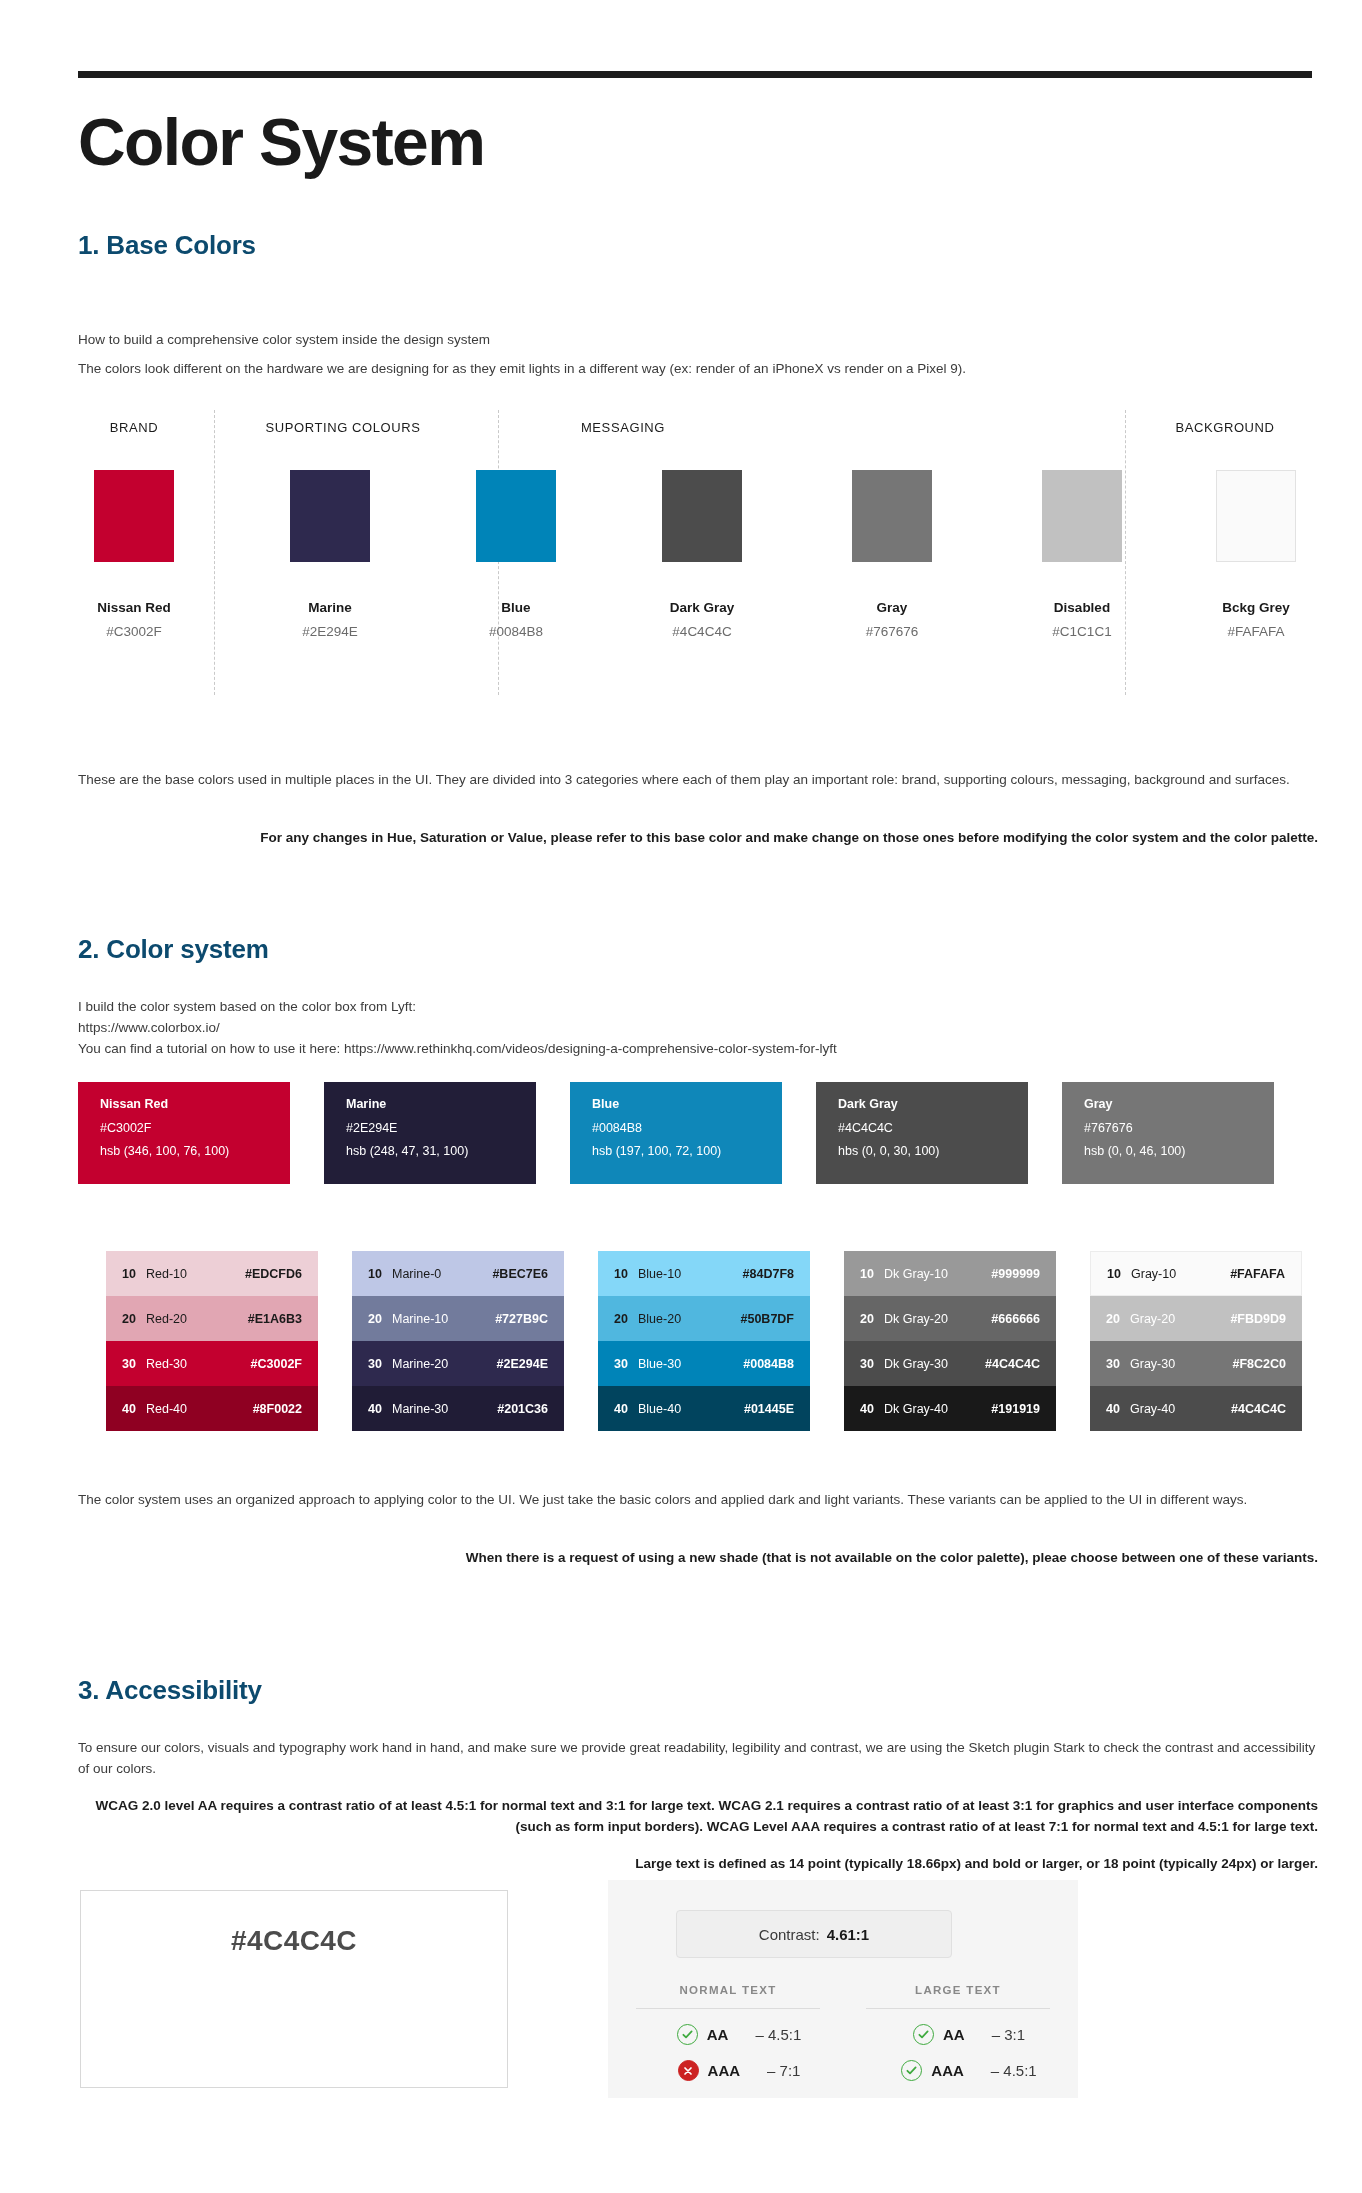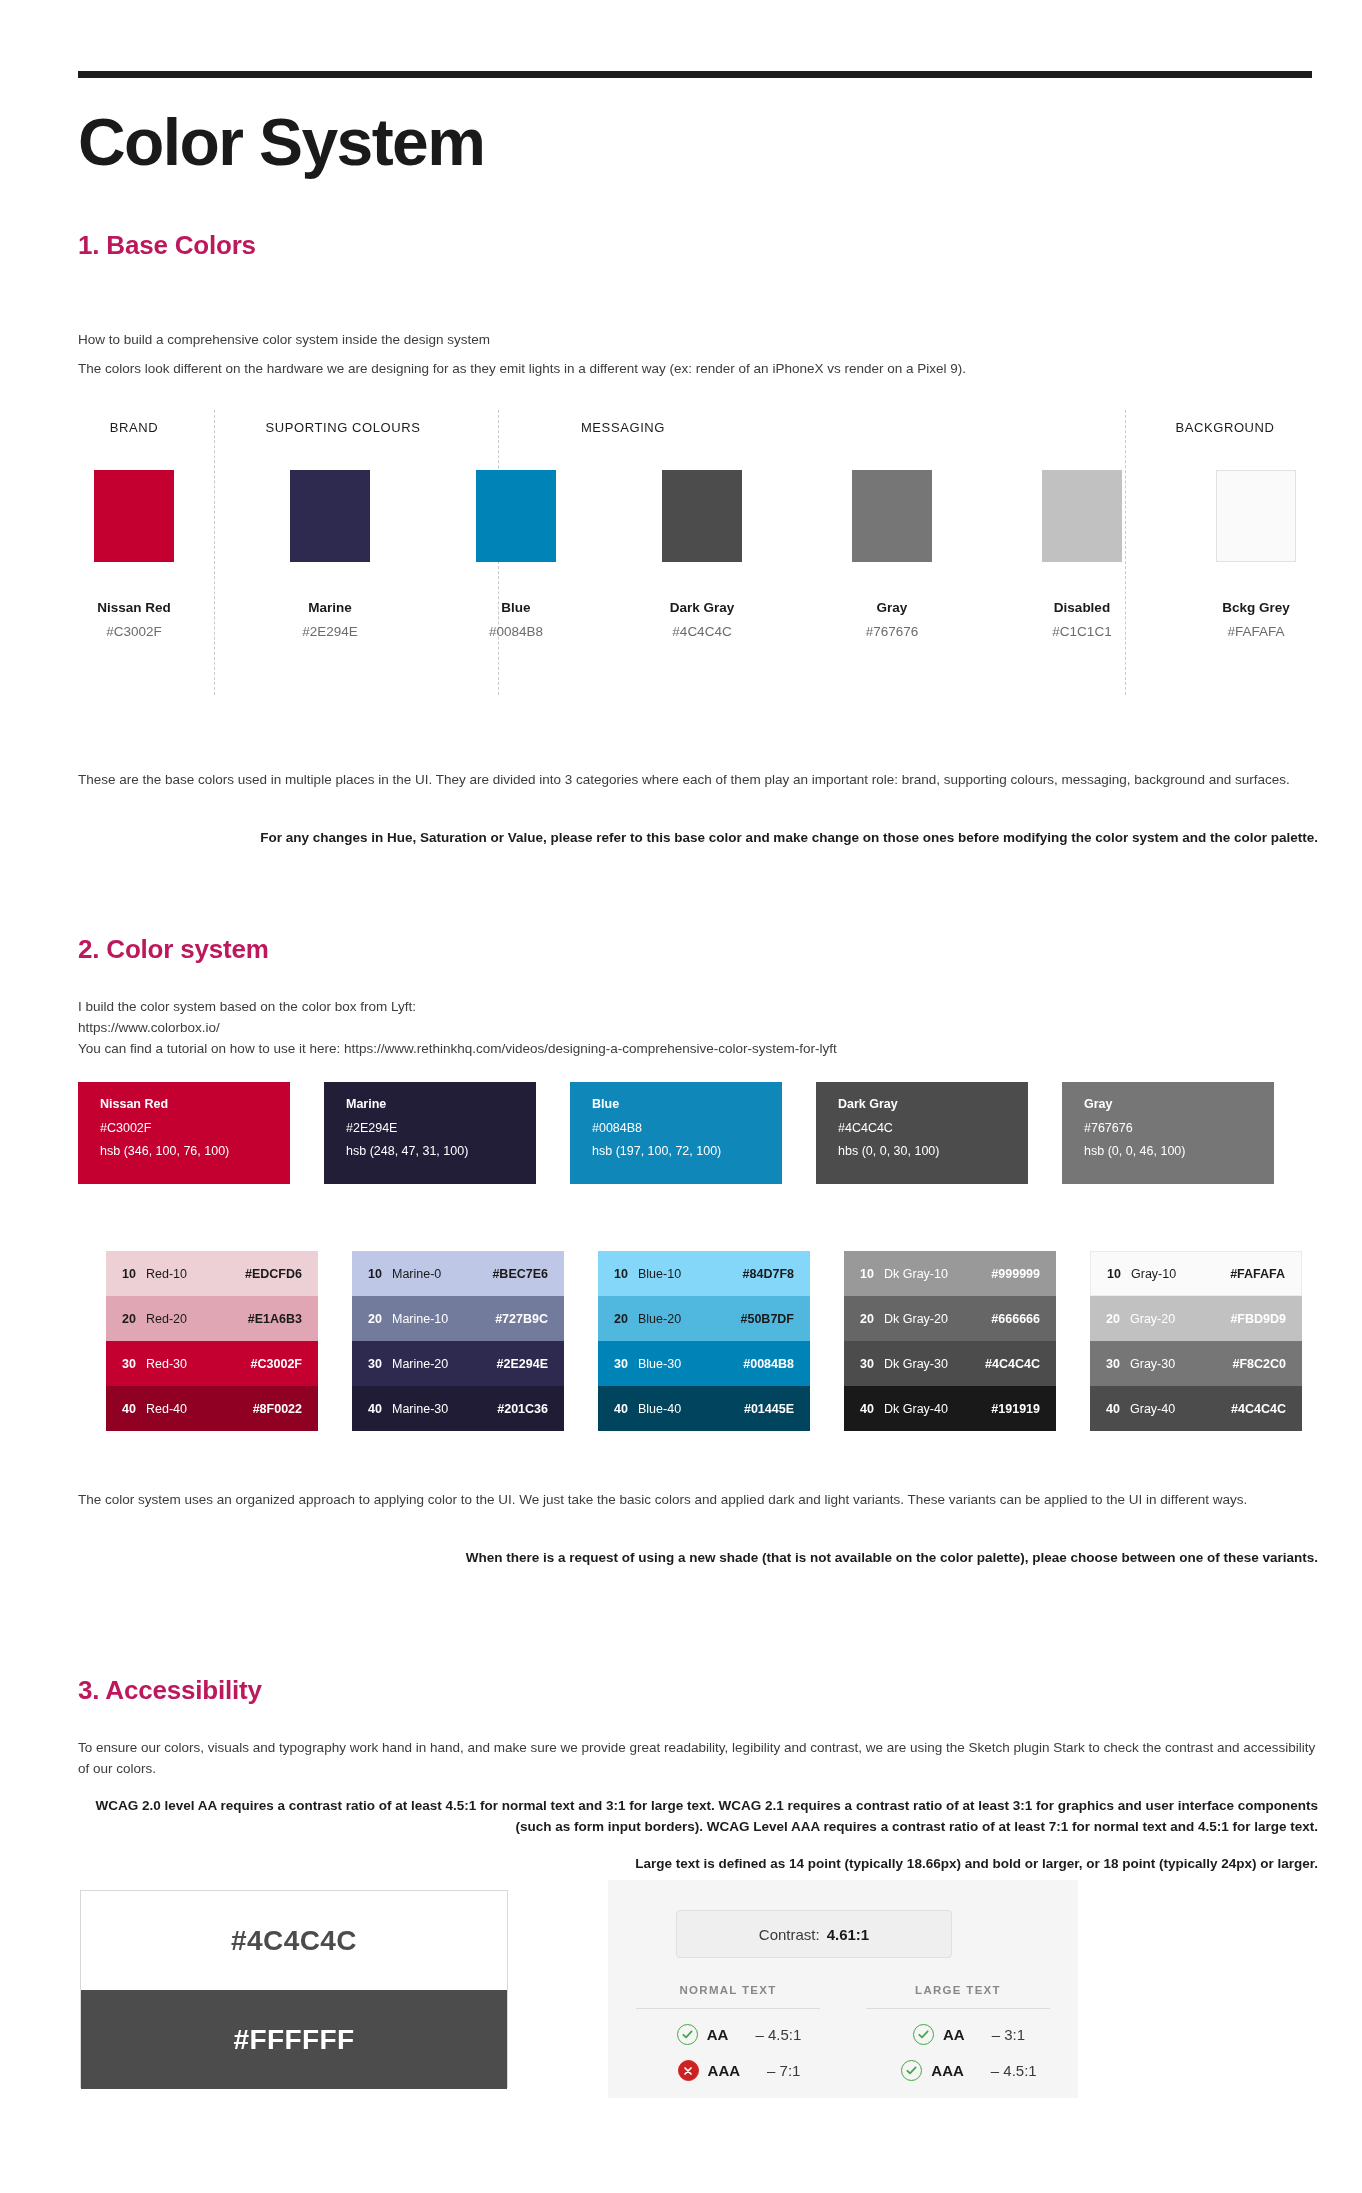--- a/index.html
+++ b/index.html
@@ -30,21 +30,21 @@
     line-height: 1.05;
   }
 
   
   .sec-title {
     position: absolute;
     left: 78px;
     font-size: 26px;
     font-weight: 600;
     letter-spacing: -0.2px;
-    color: #be185d;
+    color: #0c4a6e;
   }
   .para {
     position: absolute;
     left: 78px;
     font-size: 13.5px;
     line-height: 1.55;
     color: #3c3c3c;
     width: 1240px;
   }
   .para.bold { font-weight: 700; color: #1c1c1c; text-align: right; }
@@ -380,21 +380,20 @@
   <p class="para" style="top:1490px">The color system uses an organized approach to applying color to the UI. We just take the basic colors and applied dark and light variants. These variants can be applied to the UI in different ways.</p>
   <p class="para bold" style="top:1548px">When there is a request of using a new shade (that is not available on the color palette), pleae choose between one of these variants.</p>
 
   <h2 class="sec-title" style="top:1675px">3. Accessibility</h2>
   <p class="para" style="top:1738px">To ensure our colors, visuals and typography work hand in hand, and make sure we provide great readability, legibility and contrast, we are using the Sketch plugin Stark to check the contrast and accessibility of our colors.</p>
   <p class="para bold" style="top:1796px">WCAG 2.0 level AA requires a contrast ratio of at least 4.5:1 for normal text and 3:1 for large text. WCAG 2.1 requires a contrast ratio of at least 3:1 for graphics and user interface components (such as form input borders). WCAG Level AAA requires a contrast ratio of at least 7:1 for normal text and 4.5:1 for large text.</p>
   <p class="para bold" style="top:1854px">Large text is defined as 14 point (typically 18.66px) and bold or larger, or 18 point (typically 24px) or larger.</p>
 
   <div class="contrast-demo">
     <div class="cd-half" id="cd-top" style="background: rgb(255, 255, 255); color: rgb(76, 76, 76);">#4C4C4C</div>
-    <div class="cd-half" id="cd-bottom" style="background: rgb(76, 76, 76); color: rgb(255, 255, 255);">#FFFFFF</div>
   </div>
 
   <div class="stark-panel">
     <div class="stark-ratio">
       <span>Contrast:</span>
       <b>4.61:1</b>
     </div>
     <div class="stark-cols" id="stark-cols">
         <div class="stark-col">
           <div class="stark-col-head">NORMAL TEXT</div>

